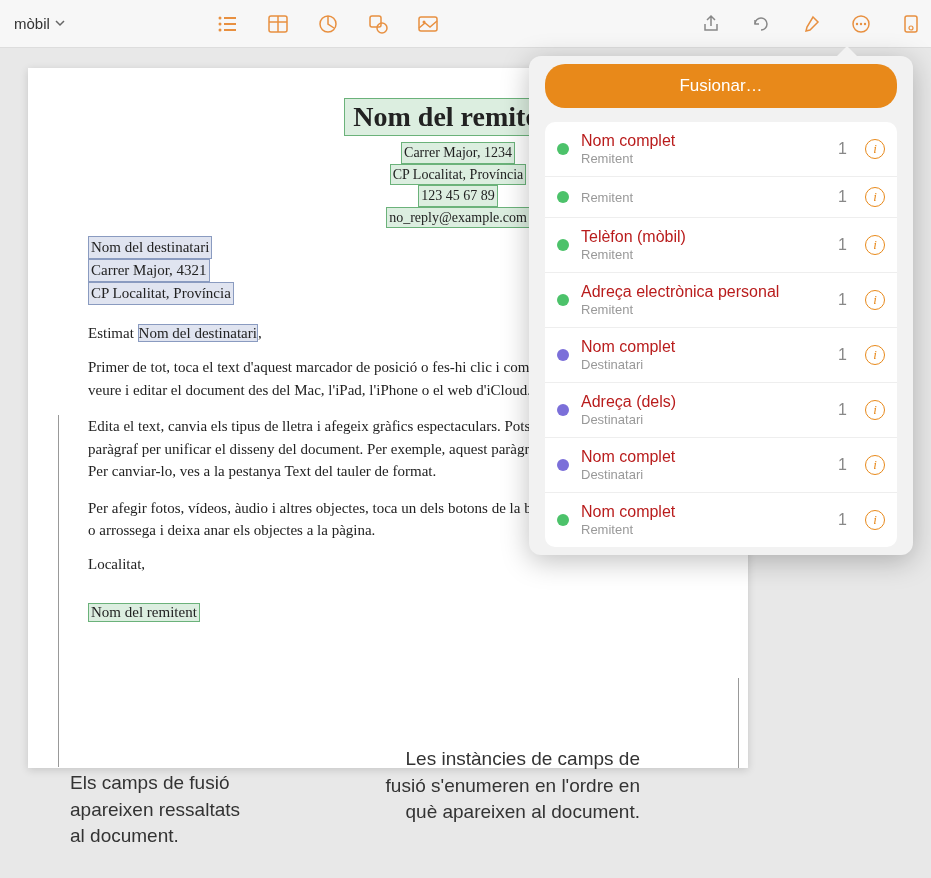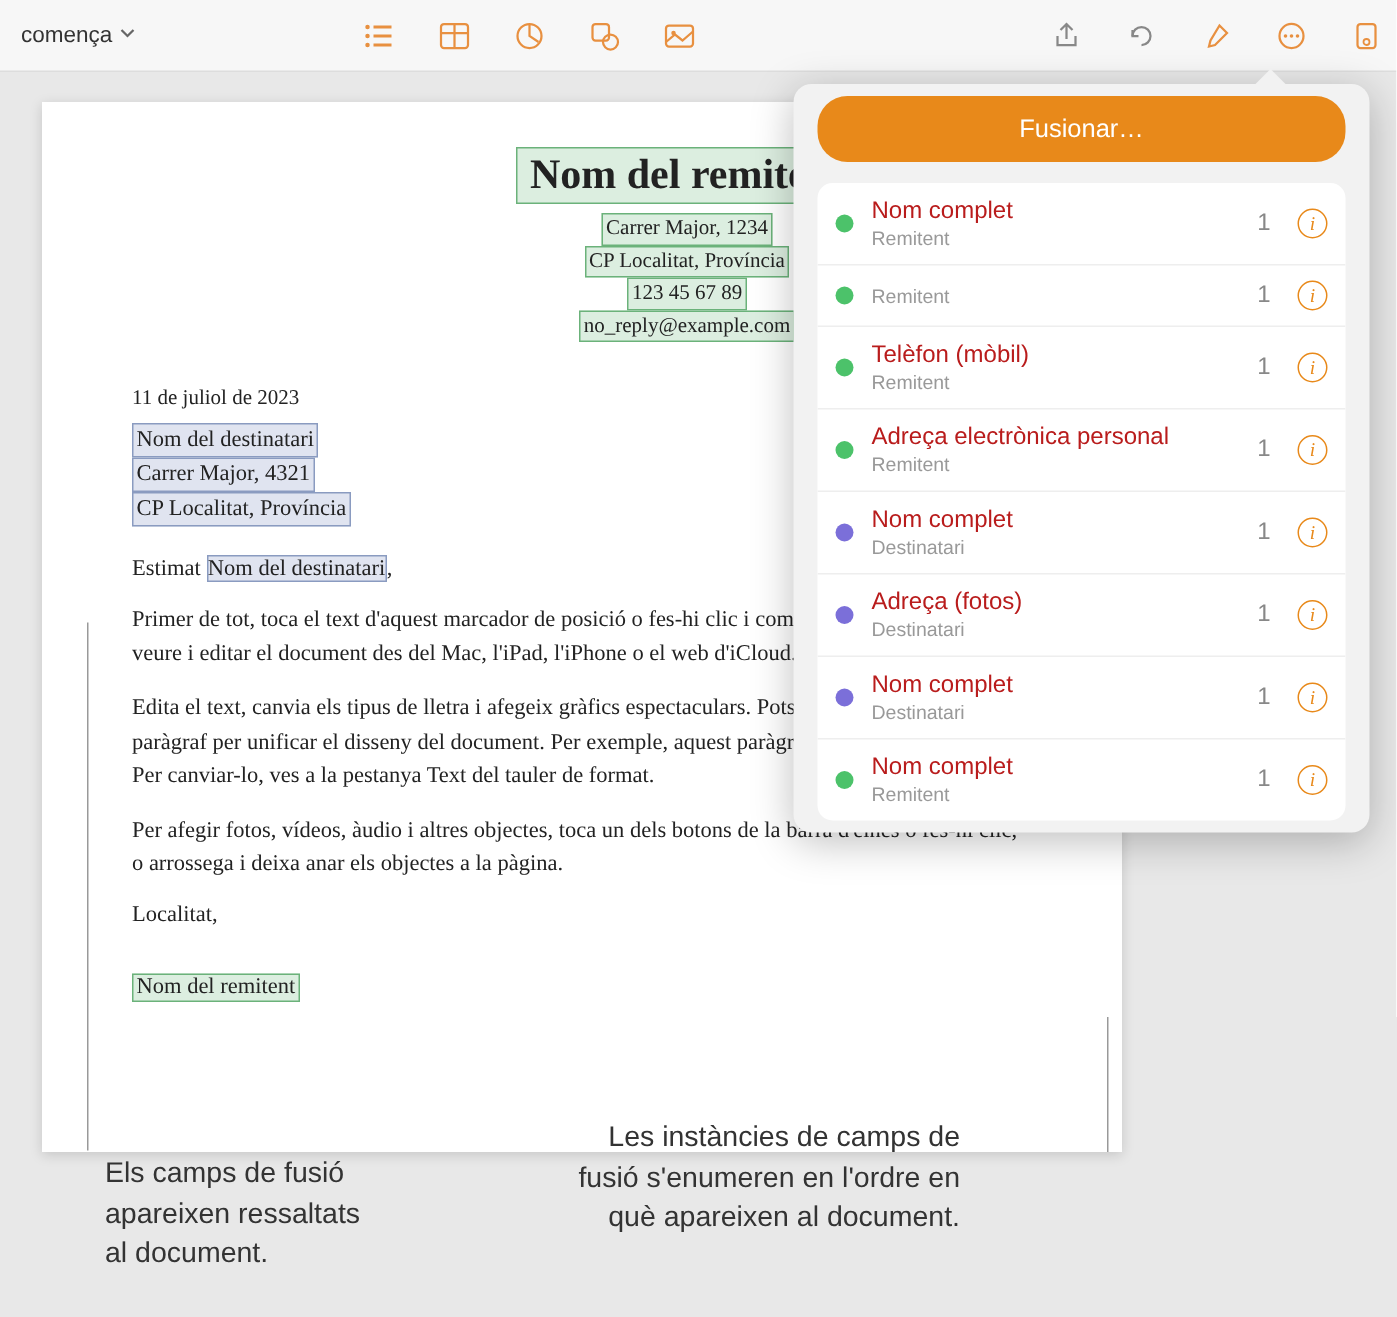--- a/index.html
+++ b/index.html
@@ -262,21 +262,21 @@
       left: 738px;
       height: 90px;
     }
   </style>
 </head>
 <body>
 
 <div class="toolbar">
   <div class="toolbar-left">
     <div class="style-dropdown">
-      <span>comença</span>
+      <span>mòbil</span>
       <span><svg width="12" height="12" viewBox="0 0 12 12">
             <path d="M2 4l4 4 4-4" stroke="#666" stroke-width="1.5" fill="none"></path>
           </svg></span>
     </div>
   </div>
   <div class="toolbar-icons">
     <div class="tb-icon">
         <svg width="22" height="22" viewBox="0 0 22 22">
           <circle cx="3" cy="5" r="1.5" fill="currentColor"></circle>
           <rect x="7" y="4" width="12" height="2" fill="currentColor"></rect>
@@ -351,21 +351,20 @@
   <div class="page">
     <div class="sender-block">
       <div class="sender-name hl-green">Nom del remitent</div>
       <div class="sender-addr">
         <span class="hl-green">Carrer Major, 1234</span><br>
         <span class="hl-green">CP Localitat, Província</span><br>
         <span class="hl-green">123 45 67 89</span><br>
         <span class="hl-green">no_reply@example.com</span>
       </div>
     </div>
-    <div class="date">11 de juliol de 2023</div>
     <div class="recipient">
       <span class="hl-blue">Nom del destinatari</span><br>
       <span class="hl-blue">Carrer Major, 4321</span><br>
       <span class="hl-blue">CP Localitat, Província</span>
     </div>
     <div class="salutation">
       <span>Estimat </span><span class="hl-blue">Nom del destinatari</span><span>,</span>
     </div>
     <div class="body-p">Primer de tot, toca el text d'aquest marcador de posició o fes-hi clic i comença a escriure. Pots veure i editar el document des del Mac, l'iPad, l'iPhone o el web d'iCloud.com.</div>
     <div class="body-p">Edita el text, canvia els tipus de lletra i afegeix gràfics espectaculars. Pots fer servir estils de paràgraf per unificar el disseny del document. Per exemple, aquest paràgraf utilitza l'estil "Cos". Per canviar-lo, ves a la pestanya Text del tauler de format.</div>
@@ -418,21 +417,21 @@
         <div class="field-text">
           <div class="field-name">Nom complet</div>
           <div class="field-sub">Destinatari</div>
         </div>
         <div class="field-count">1</div>
         <div class="info-icon">i</div>
       </div>
       <div class="field-row">
         <div class="dot dot-blue"></div>
         <div class="field-text">
-          <div class="field-name">Adreça (fotos)</div>
+          <div class="field-name">Adreça (dels)</div>
           <div class="field-sub">Destinatari</div>
         </div>
         <div class="field-count">1</div>
         <div class="info-icon">i</div>
       </div>
       <div class="field-row">
         <div class="dot dot-blue"></div>
         <div class="field-text">
           <div class="field-name">Nom complet</div>
           <div class="field-sub">Destinatari</div>

